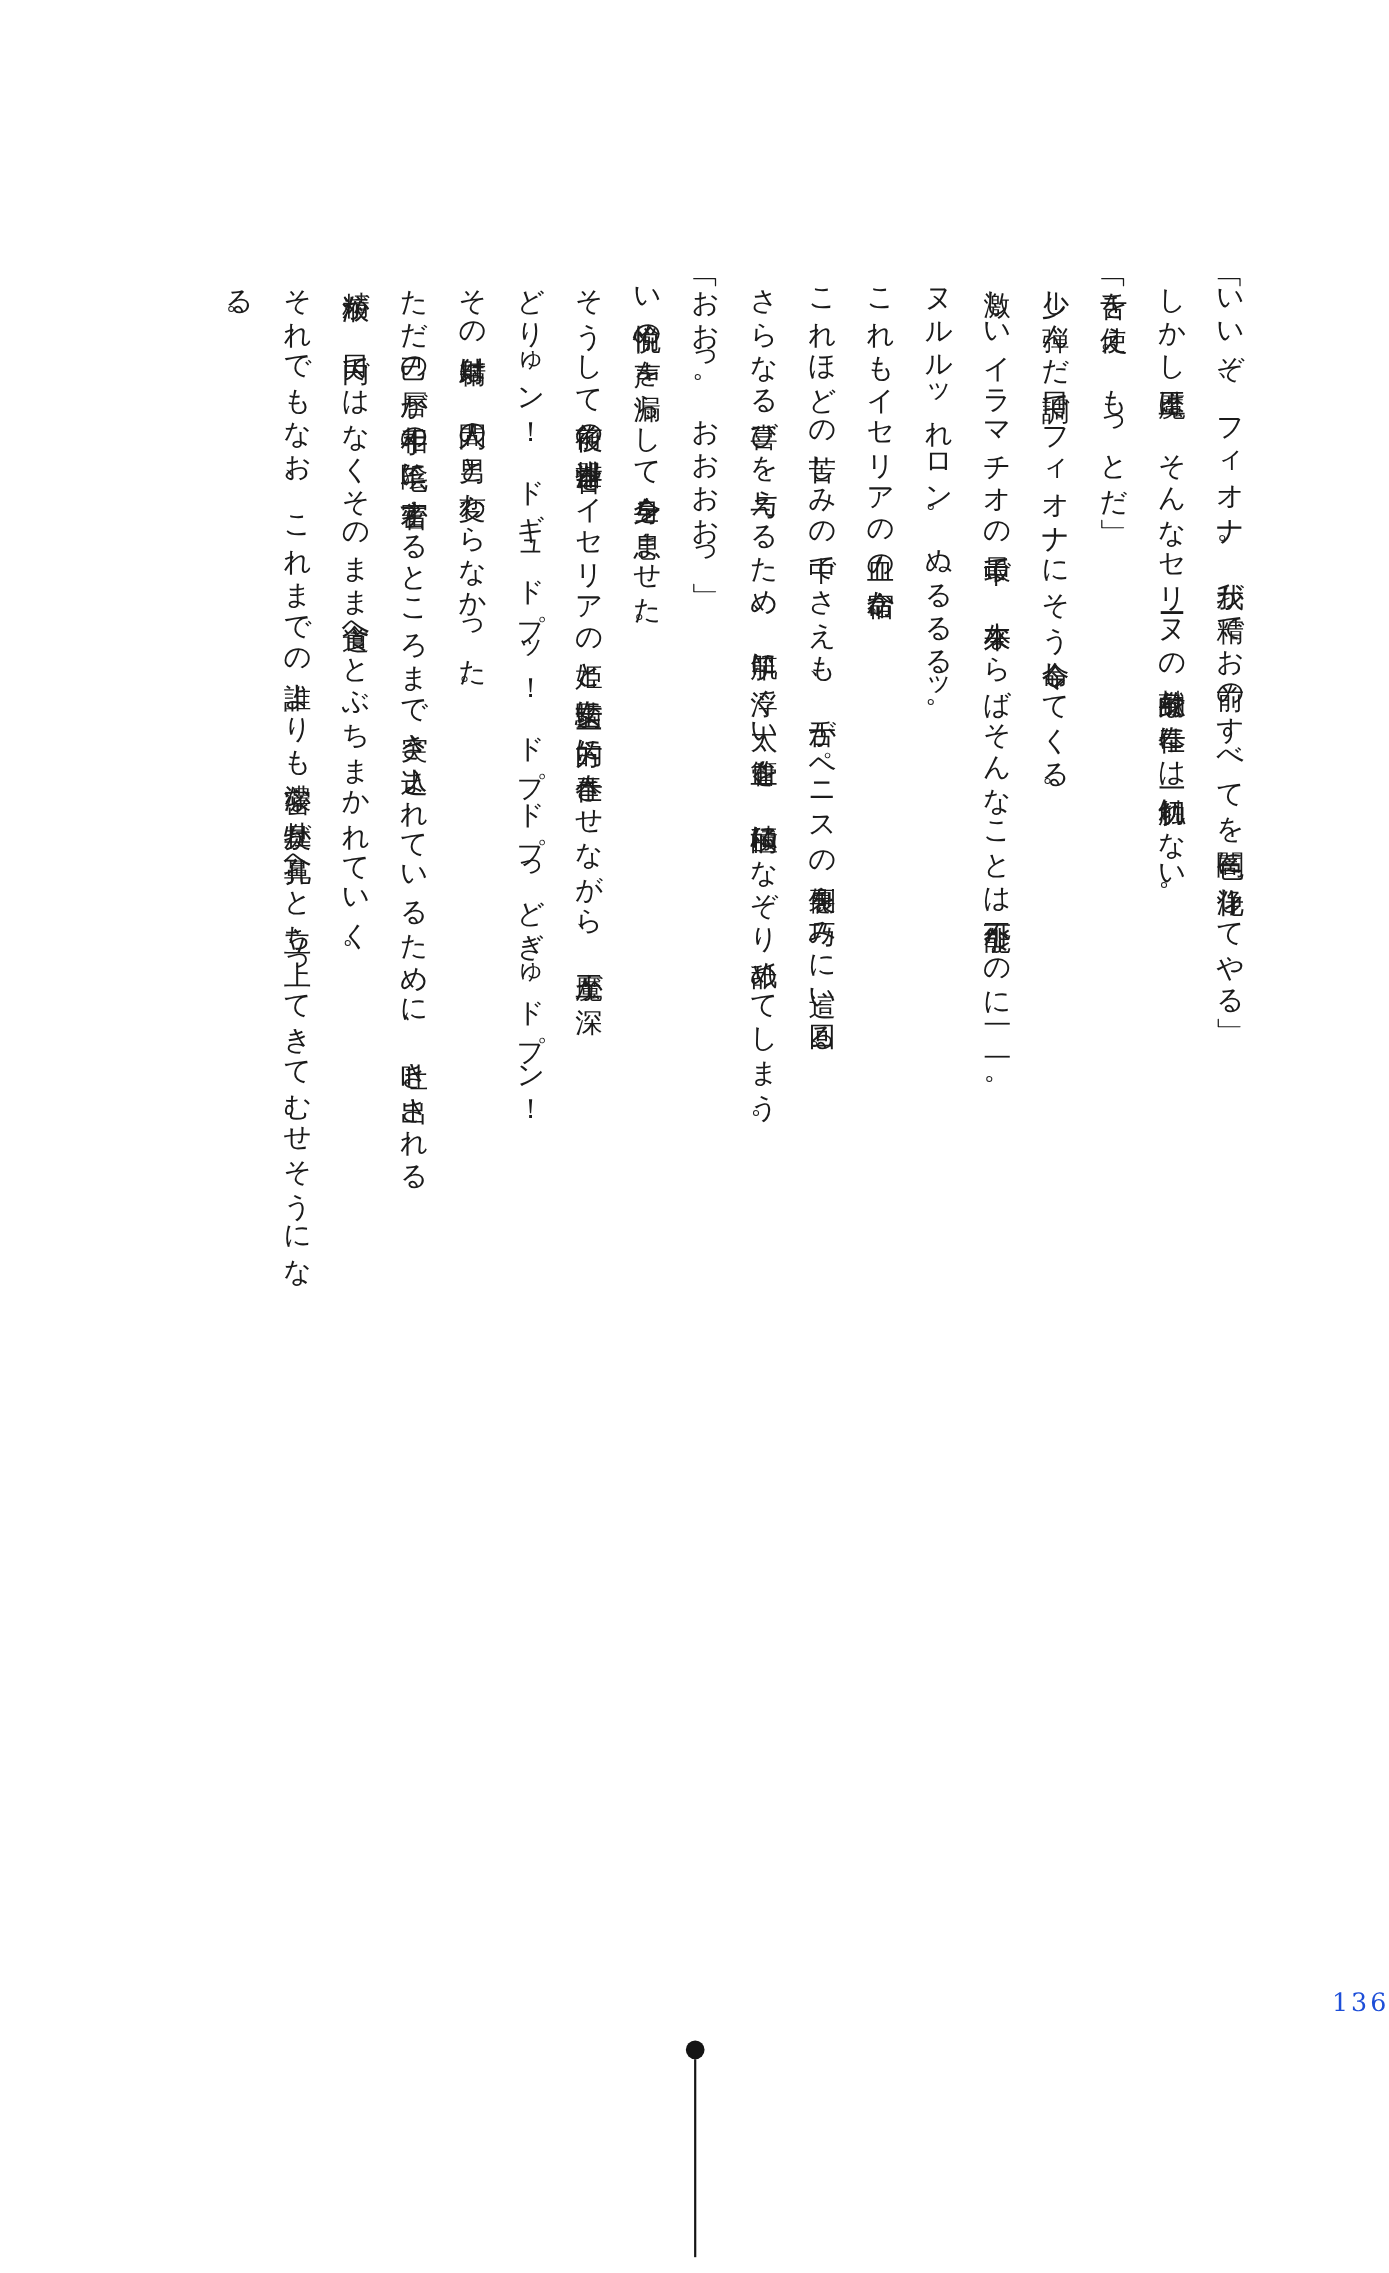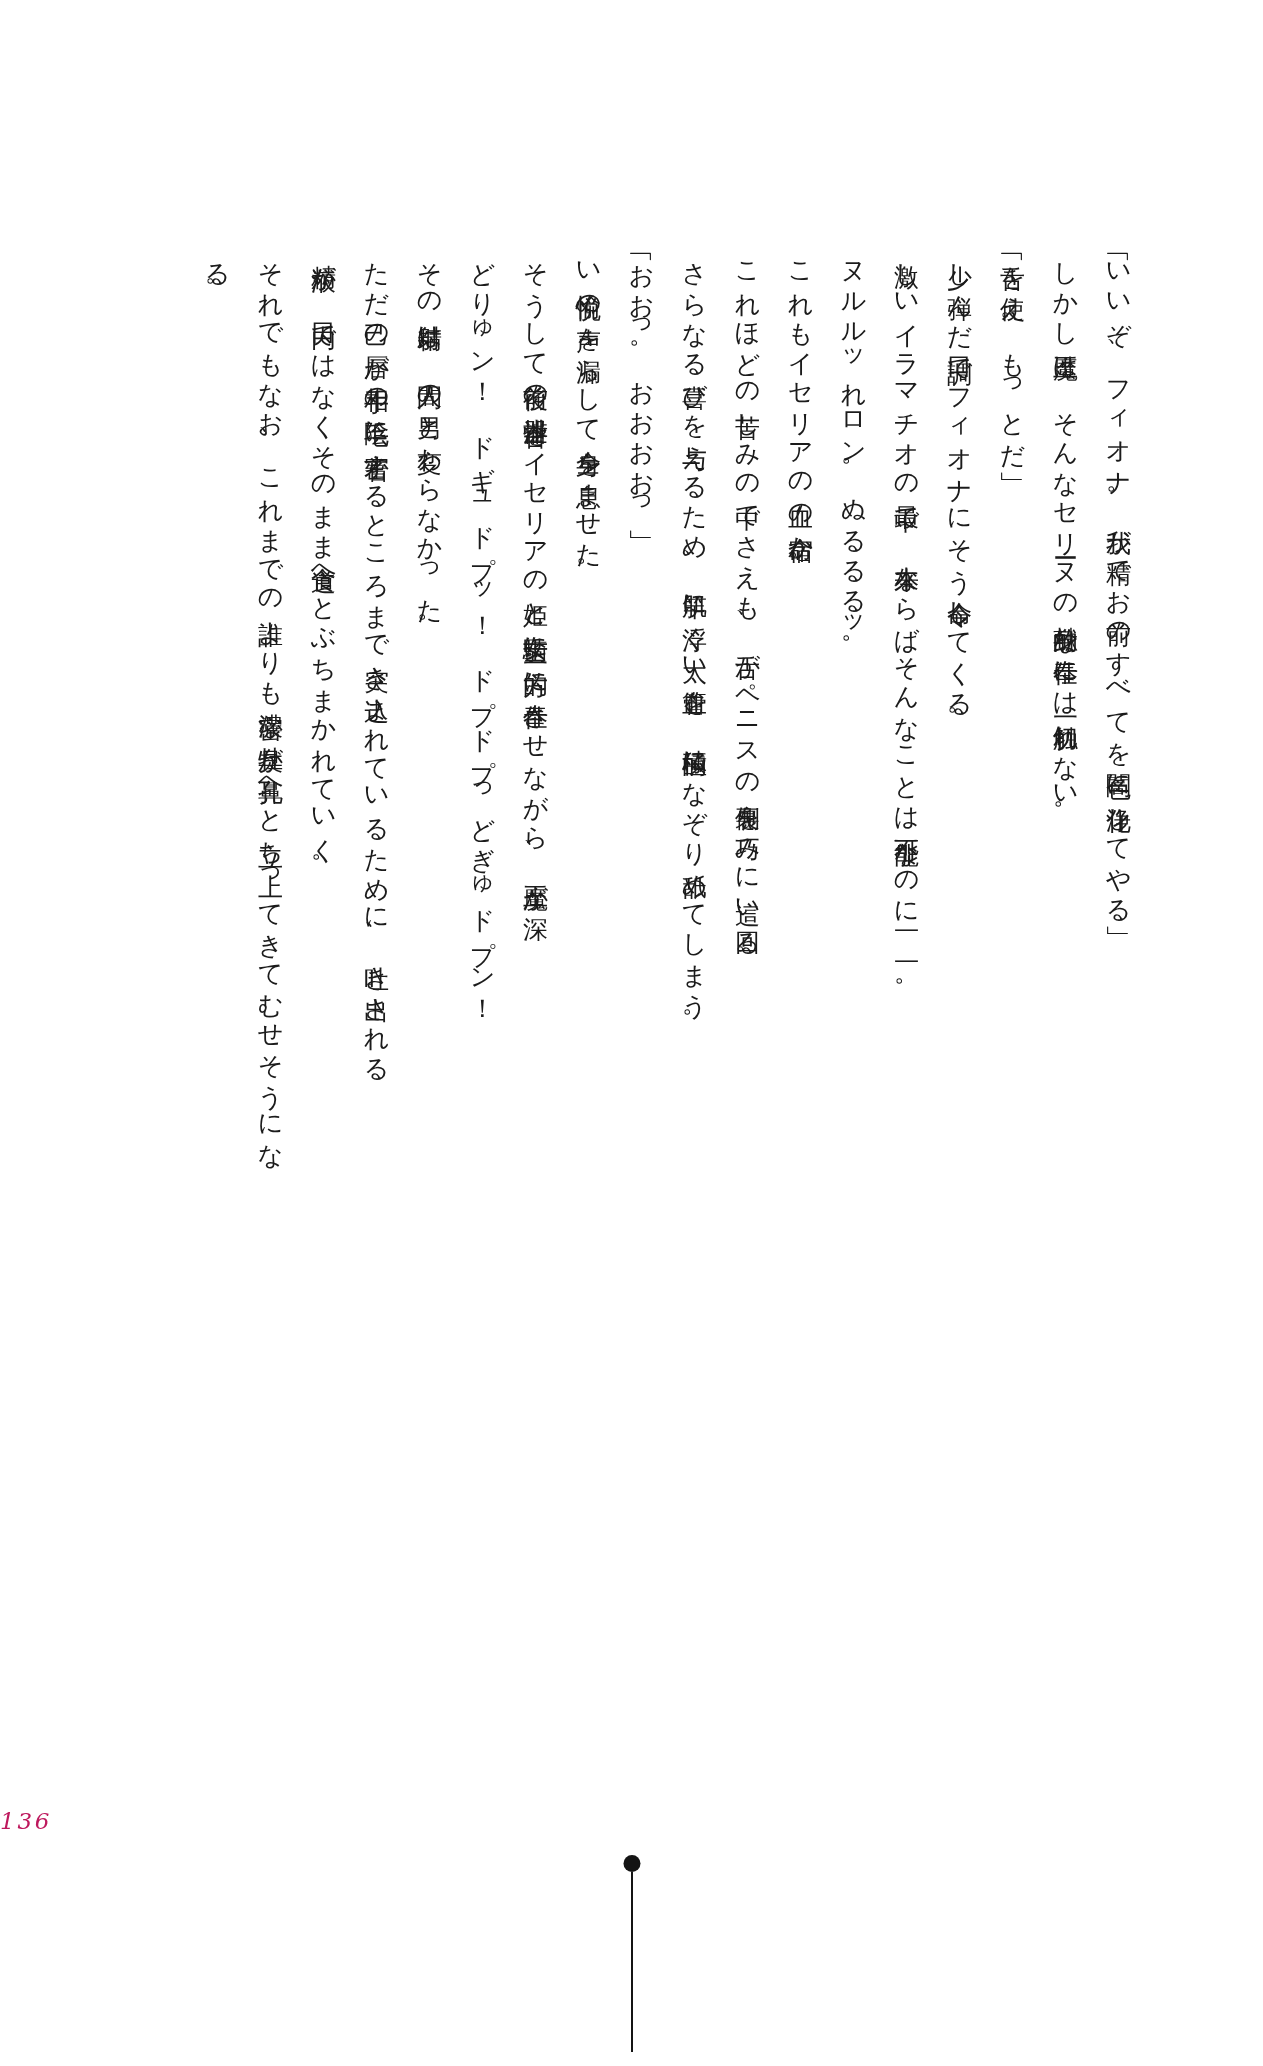--- a/index.html
+++ b/index.html
@@ -51,26 +51,25 @@
   #text-block p.bracket {
     text-indent: 0;
   }
 
   
   #page-number {
     position: absolute;
     left: 0;
     right: 0;
     top: 1808px;
-    text-align: left;
+    text-align: right;
     font-size: 23px;
     letter-spacing: 0.12em;
-    color: #be185d;
+    color: #1d4ed8;
     font-family: "DejaVu Serif", "Liberation Serif", serif;
-    font-style: italic;
   }
 
   
   #footer-mark {
     position: absolute;
     left: 0;
     right: 0;
     top: 1855px;
     height: 200px;
     pointer-events: none;

